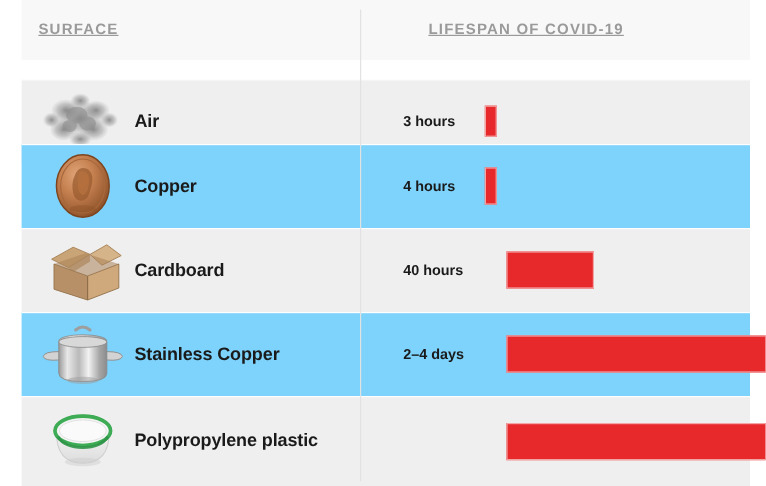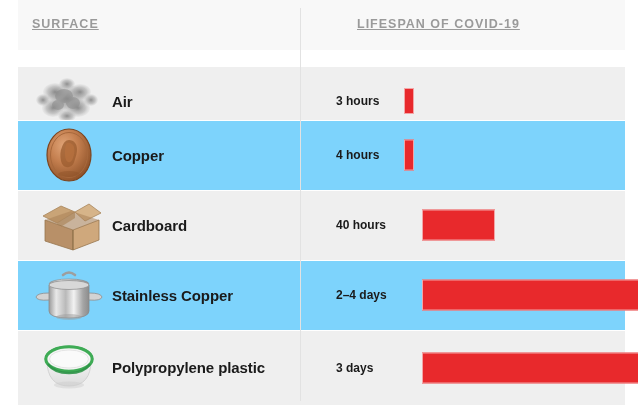--- a/index.html
+++ b/index.html
@@ -269,19 +269,18 @@
 
         <ellipse cx="38" cy="21" rx="23" ry="12" fill="none" stroke="#3eab55" stroke-width="3.4"></ellipse>
         <ellipse cx="38" cy="21" rx="23" ry="12" fill="#f6f6f6" opacity="0.9"></ellipse>
         <ellipse cx="38" cy="21" rx="23" ry="12" fill="none" stroke="#3eab55" stroke-width="2.6"></ellipse>
         <ellipse cx="38" cy="21" rx="19.5" ry="9" fill="#fafafa" stroke="#e0e0e0" stroke-width="0.8"></ellipse>
         <path d="M17 26 q6 9 21 9 q15 0 21 -9" fill="none" stroke="#2f9448" stroke-width="2.4" opacity="0.9"></path>
         <ellipse cx="38" cy="47" rx="15" ry="3.5" fill="#cccccc" opacity="0.45"></ellipse>
       </svg>
     </div>
     <div class="surface-name" style="height:75px;">Polypropylene plastic</div>
-    <div class="lifespan-label" style="height:75px;">3 days</div>
     <div class="bar tall" style="left:404px; width:217px;"></div>
   </div>
 
   <div class="col-divider"></div>
 
 </div>
 
 </body></html>

